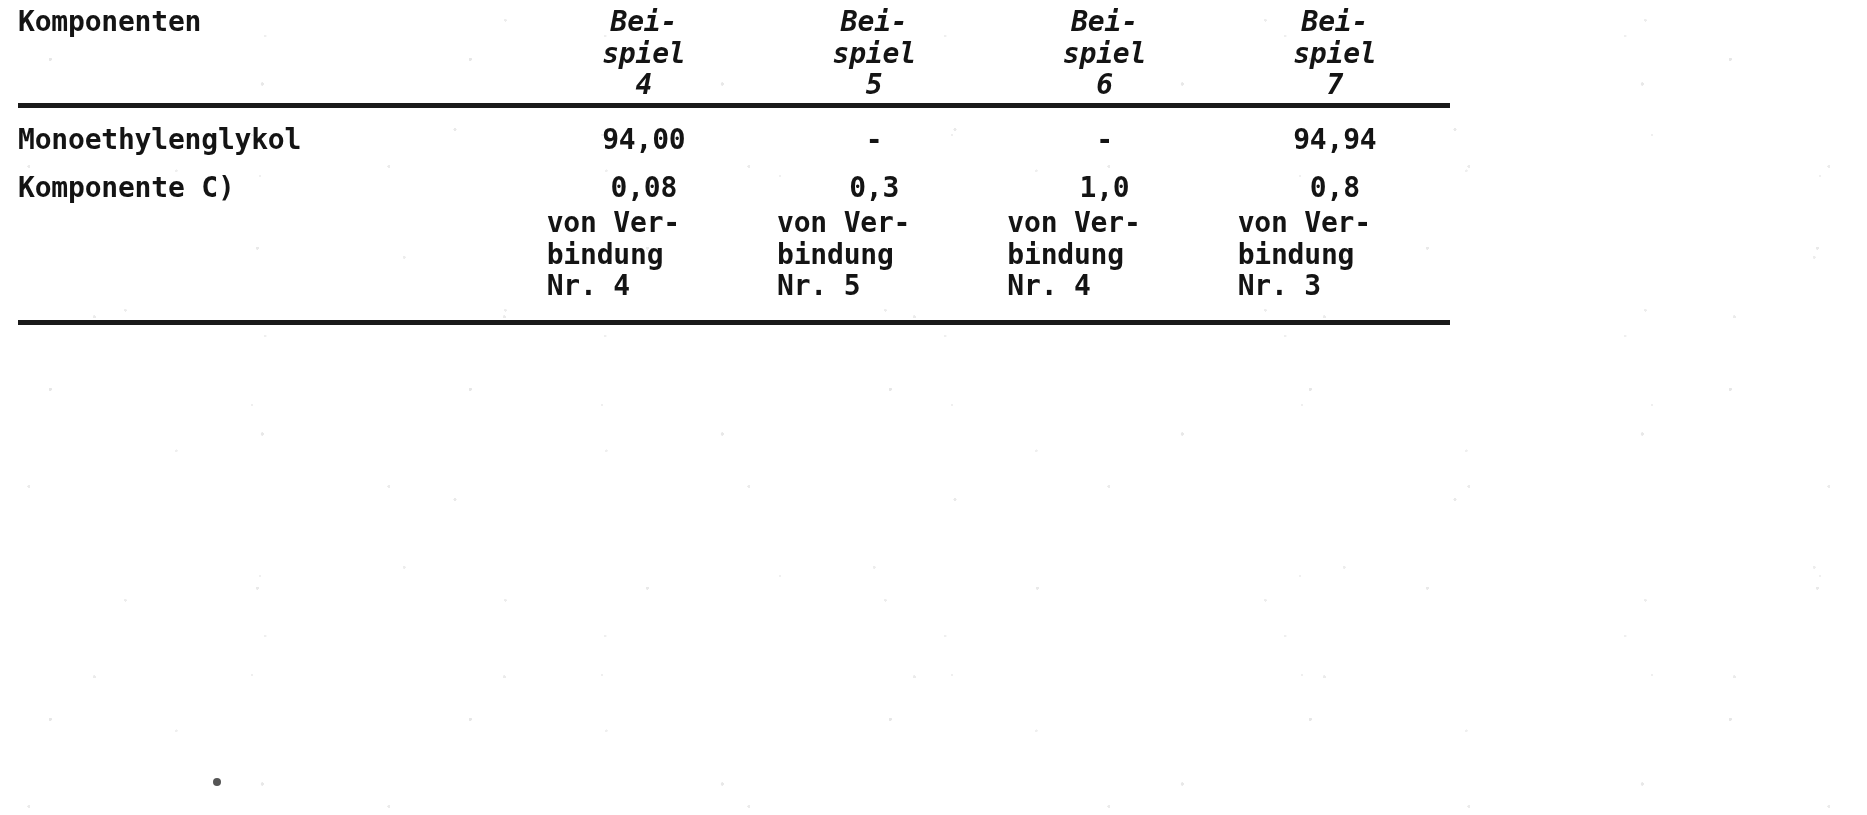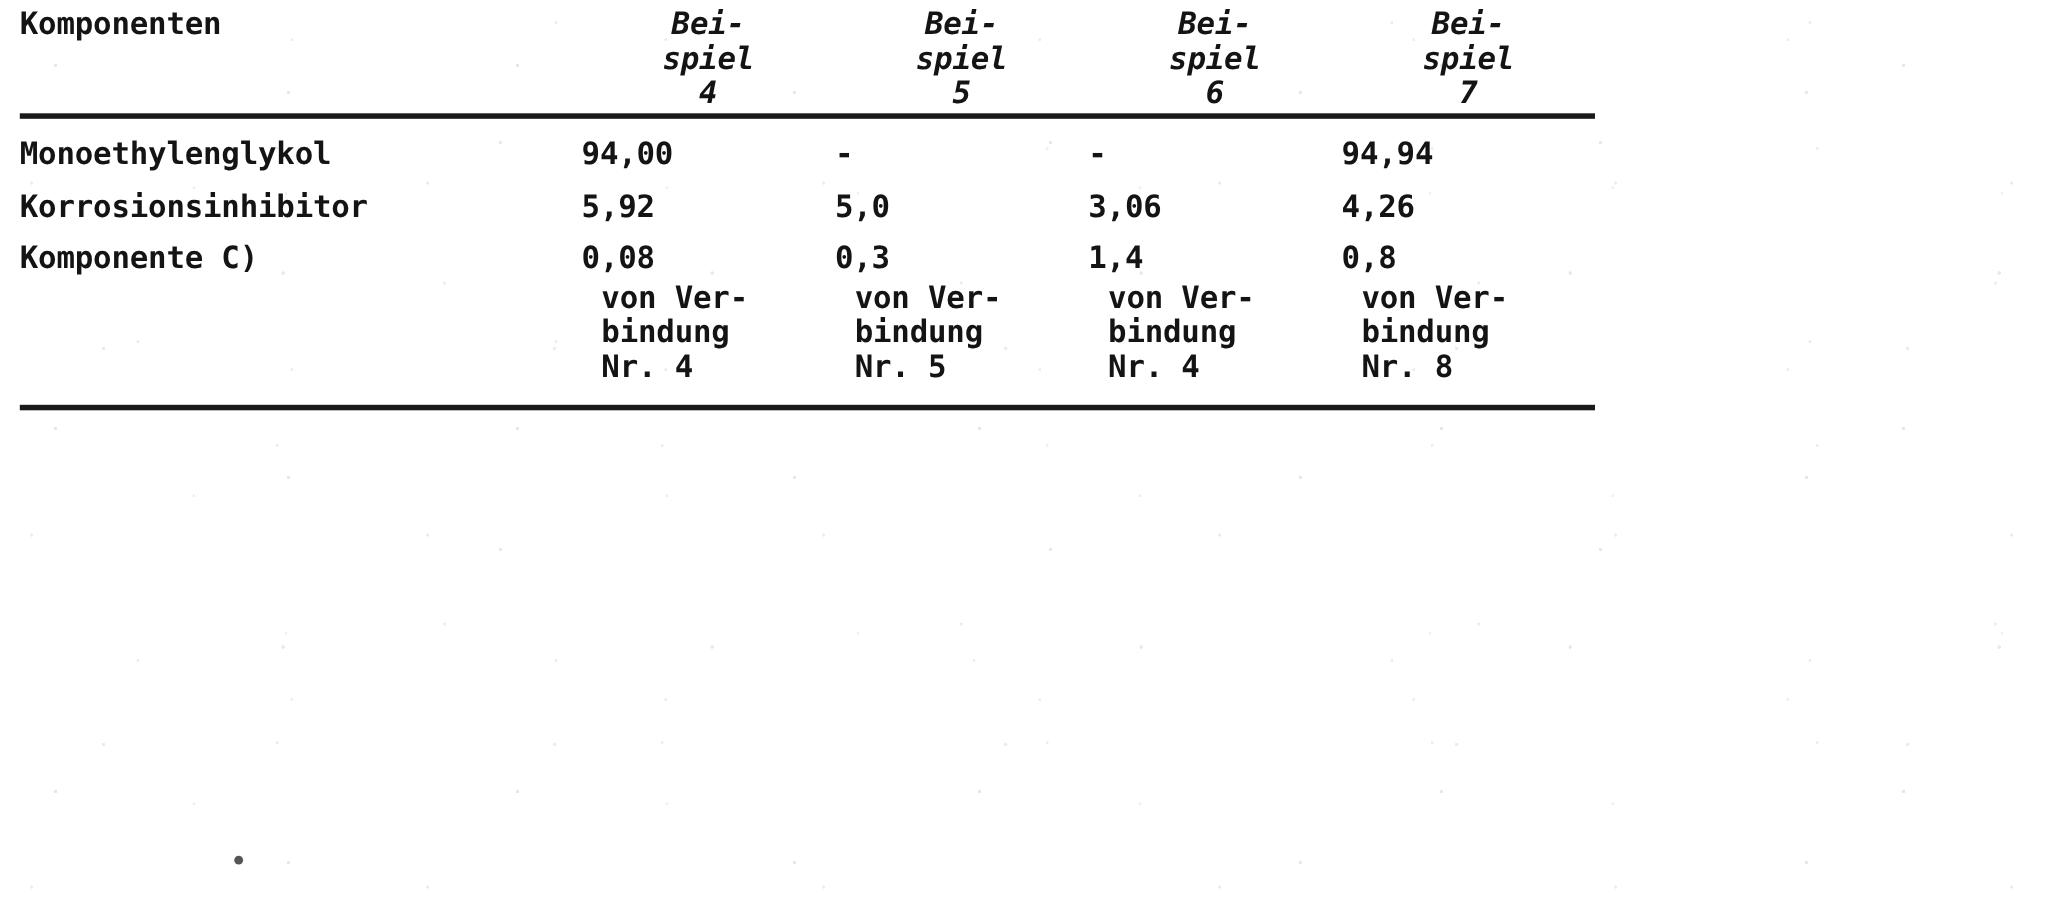--- a/index.html
+++ b/index.html
@@ -90,21 +90,21 @@
   .rule-top    { margin: 2px 0 0 0; }
   .rule-bottom { margin: 0; }
 
   .row-label {
     text-align: left;
     font-weight: normal;
     letter-spacing: 0.3px;
     padding-top: 16px !important;
   }
   .row-val {
-    text-align: left;
+    text-align: center;
     padding-top: 16px !important;
   }
 
   .sub-row td {
     padding-top: 4px !important;
     text-align: center;
     line-height: 1.22;
   }
   .sub-row .sub-cell .ln { display: block; white-space: pre; }
   .sub-row .sub-cell {
@@ -177,33 +177,26 @@
       <tr>
         <td class="row-label">Monoethylenglykol</td>
         <td class="row-val">94,00</td>
         <td class="row-val">-</td>
         <td class="row-val">-</td>
         <td class="row-val">94,94</td>
       </tr>
 
 
 
-      <tr>
-        <td class="row-label">Korrosionsinhibitor</td>
-        <td class="row-val">5,92</td>
-        <td class="row-val">5,0</td>
-        <td class="row-val">3,06</td>
-        <td class="row-val">4,26</td>
-      </tr>
 
       <tr>
         <td class="row-label">Komponente C)</td>
         <td class="row-val">0,08</td>
         <td class="row-val">0,3</td>
-        <td class="row-val">1,4</td>
+        <td class="row-val">1,0</td>
         <td class="row-val">0,8</td>
       </tr>
 
       <tr class="sub-row">
         <td></td>
 
         <td class="sub-cell">
           <span class="ln">von Ver-</span>
           <span class="ln">bindung</span>
           <span class="ln">Nr. 4</span>
@@ -217,21 +210,21 @@
 
         <td class="sub-cell">
           <span class="ln">von Ver-</span>
           <span class="ln">bindung</span>
           <span class="ln">Nr. 4</span>
         </td>
 
         <td class="sub-cell">
           <span class="ln">von Ver-</span>
           <span class="ln">bindung</span>
-          <span class="ln">Nr. 8</span>
+          <span class="ln">Nr. 3</span>
         </td>
       </tr>
 
       <tr>
         <td colspan="5" class="bottom-spacer"></td>
       </tr>
 
       <tr class="rule-row">
         <td colspan="5">
           <hr class="rule rule-bottom">

